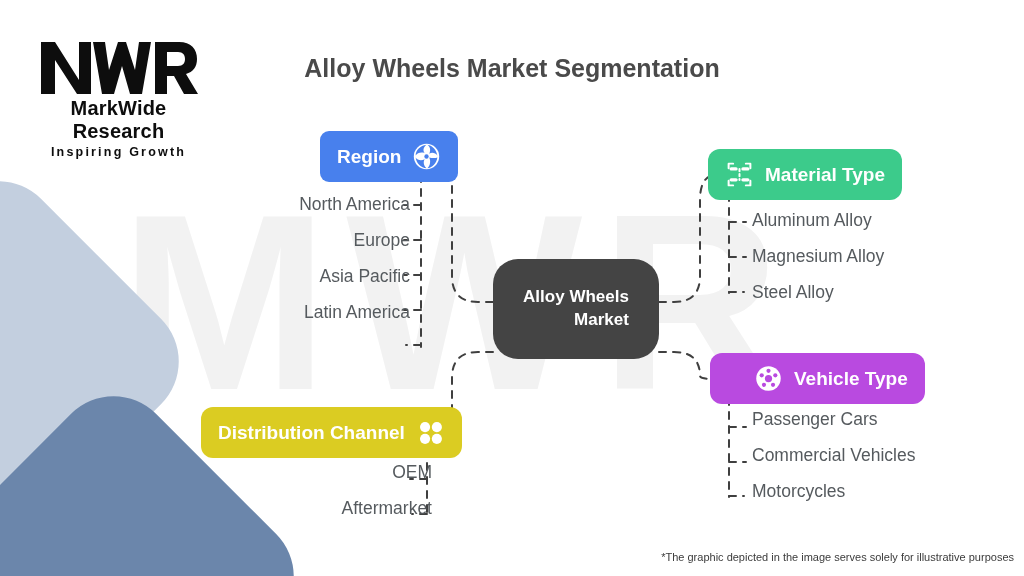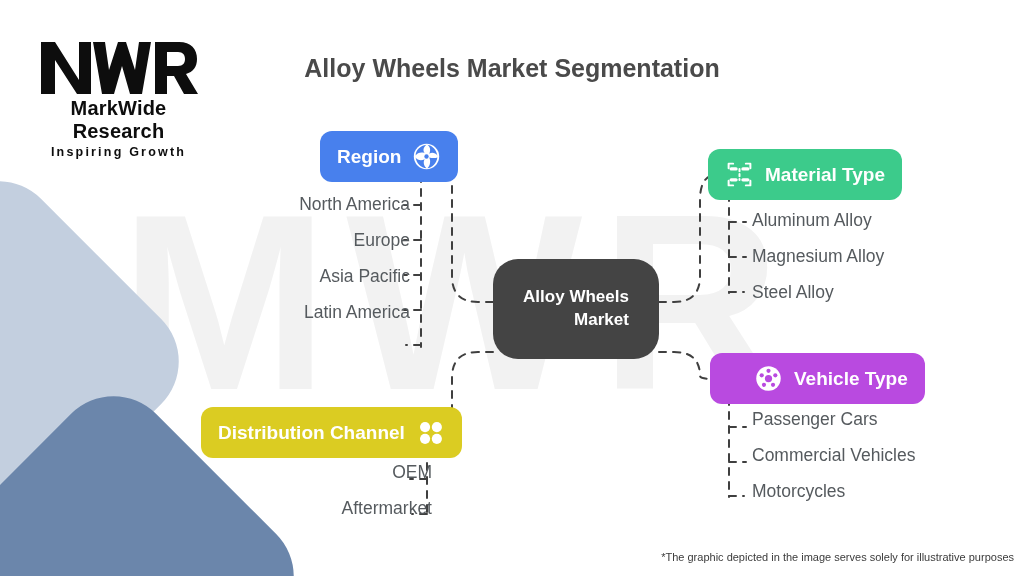--- a/index.html
+++ b/index.html
@@ -116,21 +116,21 @@
     white-space: nowrap;
   }
   .node .node-label { line-height: 1; }
   .node-icon {
     width: 29px;
     height: 29px;
     flex: 0 0 29px;
     display: block;
   }
 
-  #node-region        { left: 320px; top: 131px; }
+  #node-region        { left: 320px; top: 131px; border-radius: 9px; }
   #node-material      { left: 708px; top: 149px; }
   #node-vehicle       { left: 710px; top: 353px; padding-left: 44px; }
   #node-distribution  { left: 201px; top: 407px; text-align: center; }
 
   .center-node {
     position: absolute;
     left: 493px;
     top: 259px;
     width: 166px;
     height: 100px;

